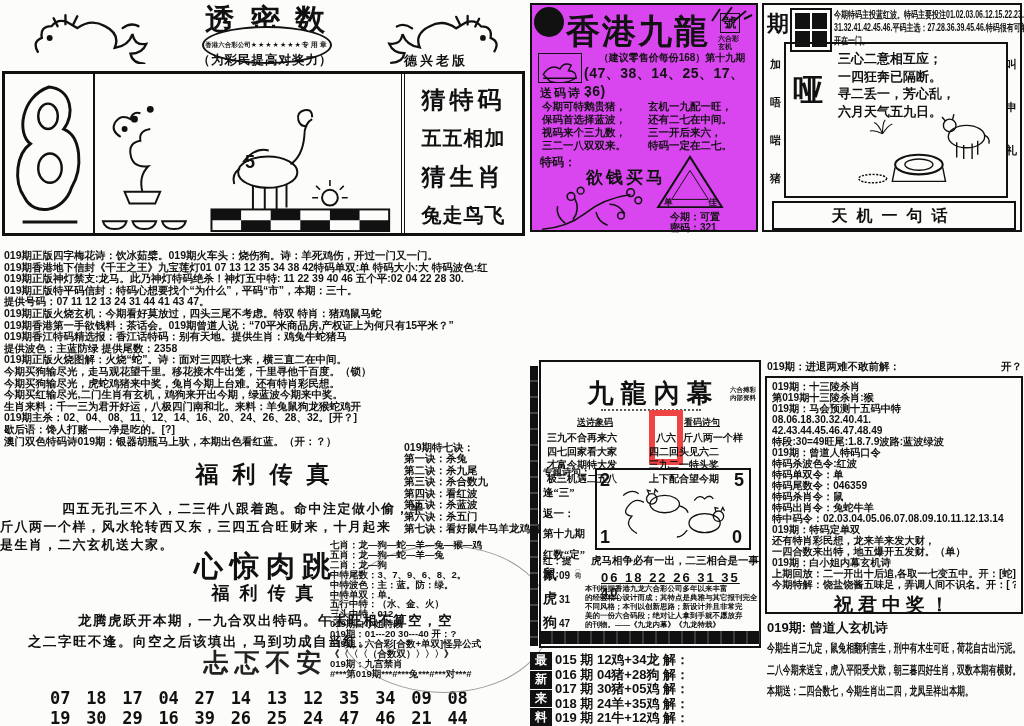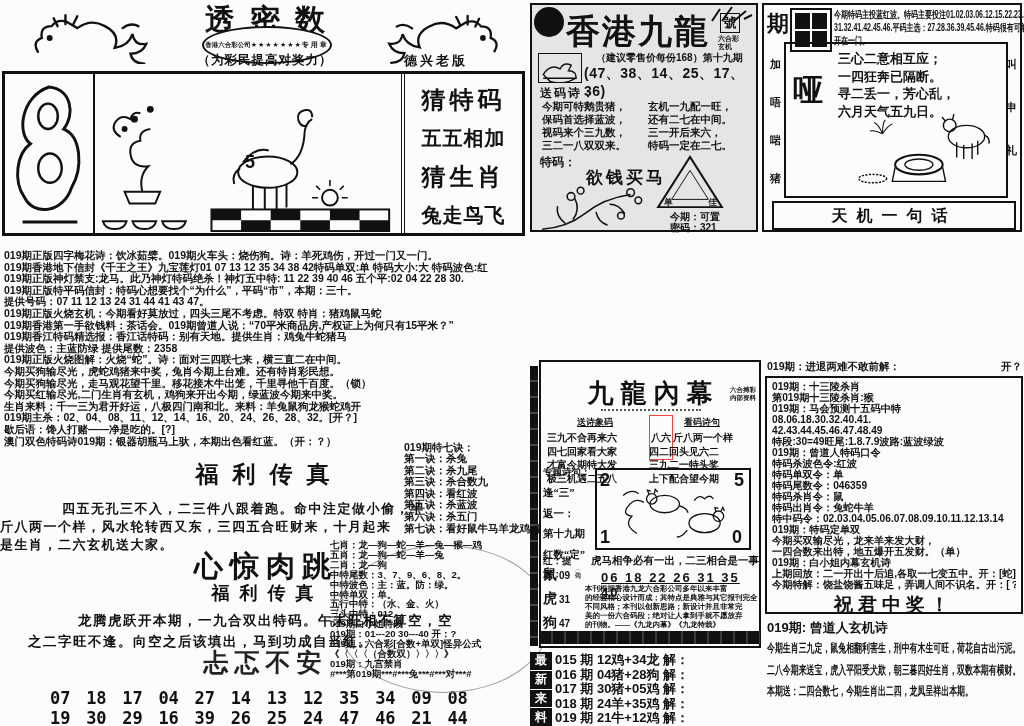--- a/index.html
+++ b/index.html
@@ -25,27 +25,27 @@
   
   #topbox{left:2px;top:71px;width:523px;height:165px;border:3px solid #111;display:flex}
   .rockcell{width:90px;border-right:2px solid #111;position:relative}
   .scenecell{flex:1;position:relative}
   .guesscell{width:121px;border-left:4px double #111;text-align:center;padding-top:10px}
   .guesscell .g1{font:bold 24px "Liberation Serif",serif;letter-spacing:4px;margin-bottom:9px}
   .guesscell .g2{font:bold 20px "Liberation Serif",serif;letter-spacing:1px;margin-bottom:9px}
   #camel-num{left:150px;top:78px;font:bold 18px sans-serif}
 
   
-  #hk{left:530px;top:3px;width:228px;height:229px;border:2.5px solid #111;background:#e5e5e5}
+  #hk{left:530px;top:3px;width:228px;height:229px;border:2.5px solid #111;background:#d946ef}
   #hk-circle{left:2px;top:2px;width:30px;height:30px;background:#111;border-radius:50%}
   #hk-title{left:34px;top:4px;width:152px;font:bold 34px "Liberation Serif",serif;letter-spacing:2px}
   #hk-badge{left:188px;top:8px;width:20px;height:20px;border:1.5px solid #111;text-align:center;font:bold 13px serif;line-height:18px}
   #hk-burst{left:176px;top:0;width:46px;height:18px}
   #hk-side{left:186px;top:30px;width:38px;font:bold 7px sans-serif;line-height:8px}
-  #hk-issue{left:64px;top:46px;width:168px;text-align:left;font:bold 10px sans-serif}
+  #hk-issue{left:56px;top:46px;width:168px;text-align:center;font:bold 10px sans-serif}
   #hk-birdbox{left:6px;top:48px;width:44px;height:30px;border:1.5px solid #111}
   #hk-nums{left:52px;top:60px;width:174px;font:bold 14px sans-serif;letter-spacing:.5px}
   #hk-poemlabel{left:8px;top:80px;font:bold 12px "Liberation Serif",serif;letter-spacing:2px}
   #hk-poem{left:10px;top:95px;width:212px;display:flex}
   .hkcol{width:106px}
   .hkcol div{font:bold 10.5px/13px "Liberation Serif",serif;white-space:nowrap}
   #hk-temalabel{left:8px;top:149px;font:bold 12px "Liberation Serif",serif}
   #hk-phrase{left:54px;top:161px;font:bold 17px "Liberation Serif",serif;letter-spacing:3px}
   #hk-flower{left:4px;top:178px;width:120px;height:50px}
   #hk-tri{left:122px;top:148px;width:72px;height:58px}
@@ -102,21 +102,21 @@
   #jl{left:530px;top:358px;width:232px;height:368px}
   #jl-bar{left:0;top:8px;width:8px;height:280px;background:repeating-linear-gradient(#111 0 14px,#444 14px 16px)}
   #jl-box{left:9px;top:2px;width:222px;height:288px;border:2.5px solid #111;background:#fcfcfa}
   #jl-title{left:0;top:14px;width:100%;text-align:center;font:bold 26px "Liberation Serif",serif;letter-spacing:7px;text-indent:7px}
   #jl-tside{right:3px;top:24px;font:bold 6.5px/7.5px sans-serif}
   #jl-subdeco{left:60px;top:47px;width:100px;height:4px;border-top:2px dotted #555}
   #jl-cols{left:6px;top:54px;width:208px;display:flex;gap:6px}
   .jlcol .h{text-align:center;font:bold 9px sans-serif;text-decoration:underline;margin-bottom:2px}
   .jlcol .l{font:bold 10px/13.5px "Liberation Serif",serif;white-space:nowrap}
   .jlcol.c1{width:96px}.jlcol.c2{width:106px}
-  .boxed{border:1px solid #ef4444;padding:16px 1px}
+  .boxed{border:6px solid #ef4444;padding:16px 1px}
   #jl-leftcol{left:2px;top:104px;width:52px}
   #jl-leftcol .lab{font:bold 9.5px sans-serif;margin-bottom:4px}
   #jl-leftcol .it div{font:bold 10.5px/20.5px "Liberation Serif",serif;white-space:nowrap}
   #jl-pic{left:54px;top:106px;width:156px;height:82px;border:2px solid #111}
   .pn{position:absolute;font:bold 18px sans-serif}
   #pn-tl{left:3px;top:0}#pn-tr{right:5px;top:0}#pn-bl{left:3px;bottom:0}#pn-br{right:7px;bottom:0}
   #jl-cats{position:absolute;left:14px;top:4px;width:130px;height:74px}
   #jl-caption{left:2px;top:192px;width:216px;display:flex;gap:3px;align-items:baseline}
   #jl-caption .p{font:bold 9.5px sans-serif}
   #jl-caption .t{font:bold 10.5px sans-serif;white-space:nowrap}
@@ -333,22 +333,22 @@
       <div class="ml">019期正版四字梅花诗：饮冰茹檗。019期火车头：烧伤狗。诗：羊死鸡伤，开过一门又一门。</div>
       <div class="ml">019期香港地下信封《千王之王》九宝莲灯01 07 13 12 35 34 38 42特码单双:单 特码大小:大 特码波色:红</div>
       <div class="ml">019期正版神灯禁支:龙马。此乃神灯特码绝杀！神灯五中特: 11 22 39 40 46 五个平:02 04 22 28 30.</div>
       <div class="ml">019期正版特平码信封：特码心想要找个“为什么”，平码“市”，本期：三十。</div>
       <div class="ml">提供号码：07 11 12 13 24 31 44 41 43 47。</div>
       <div class="ml">019期正版火烧玄机：今期看好莫放过，四头三尾不考虑。特双 特肖：猪鸡鼠马蛇</div>
       <div class="ml">019期香港第一手欲钱料：茶话会。019期曾道人说：“70平米商品房,产权证上为何只有15平米？”</div>
       <div class="ml">019期香江特码精选报：香江话特码：别有天地。提供生肖：鸡兔牛蛇猪马</div>
       <div class="ml">提供波色：主蓝防绿 提供尾数：2358</div>
       <div class="ml">019期正版火烧图解：火烧“蛇”。诗：面对三四联七来，横三直二在中间。</div>
+      <div class="ml">今期买狗输尽光，走马观花望千里。移花接木牛出笼，千里寻他千百度。（锁）</div>
       <div class="ml">今期买狗输尽光，虎蛇鸡猪来中奖，兔肖今期上台难。还有特肖彩民想。</div>
-      <div class="ml">今期买狗输尽光，走马观花望千里。移花接木牛出笼，千里寻他千百度。（锁）</div>
       <div class="ml">今期买红输尽光,二门生肖有玄机，鸡狗来开出今期，绿蓝波今期来中奖。</div>
       <div class="ml">生肖来料：千一三为君开好运，八极四门南和北。来料：羊兔鼠狗龙猴蛇鸡开</div>
       <div class="ml">019期主杀：02、04、08、11、12、14、16、20、24、26、28、32。[开？]</div>
       <div class="ml">歇后语：馋人打赌——净是吃的。[?]</div>
       <div class="ml">澳门双色特码诗019期：银器胡瓶马上驮，本期出色看红蓝。（开：？）</div>
     </div>
 
   <div id="fl-h1" class="abs">福利传真</div>
   <div id="fl-poem1" class="abs">
       <div>四五无孔三不入，二三件八跟着跑。命中注定做小偷，半</div>
@@ -536,21 +536,21 @@
           <div class="rl">42.43.44.45.46.47.48.49</div>
           <div class="rl">特段:30=49旺尾:1.8.7.9波路:蓝波绿波</div>
           <div class="rl">019期：曾道人特码口令</div>
           <div class="rl">特码杀波色令:红波</div>
           <div class="rl">特码单双令：单</div>
           <div class="rl">特码尾数令：046359</div>
           <div class="rl">特码杀肖令：鼠</div>
           <div class="rl">特码出肖令：兔蛇牛羊</div>
           <div class="rl">特中码令：02.03.04.05.06.07.08.09.10.11.12.13.14</div>
           <div class="rl">019期：特码定单双</div>
-          <div class="rl">今期买双输尽光，龙来羊来发大财，</div>
+          <div class="rl">还有特肖彩民想，龙来羊来发大财，</div>
           <div class="rl">一四合数来出特，地五爆开五发财。（单）</div>
           <div class="rl">019期：白小姐内幕玄机诗</div>
           <div class="rl">上期回放：二一开出十后追,各取一七变五中。开：[蛇]</div>
           <div class="rl">今期特解：饶盐饶酱五味足，弄调人间不识名。开：[？]</div>
         </div>
       <div id="rb-congrats">祝君中奖！</div>
     </div>
     <div id="rb-ph" class="abs">019期: 曾道人玄机诗</div>
     <div id="rb-poem" class="abs">
         <div>今期生肖三九定，鼠兔相翻利害生，刑中有木生可旺，荷花自古出污泥。</div>

